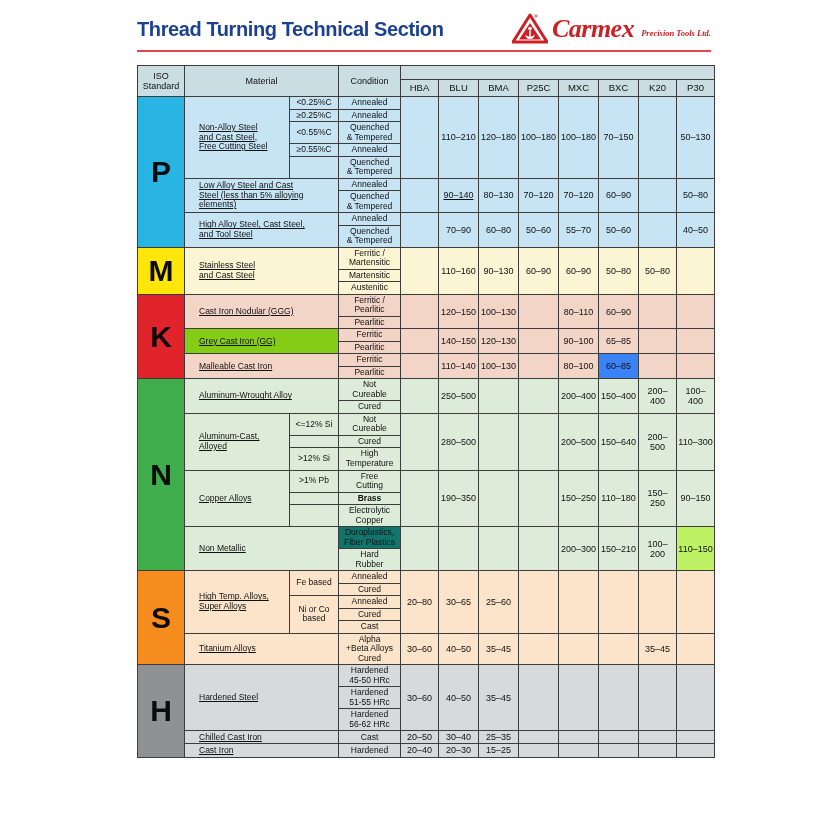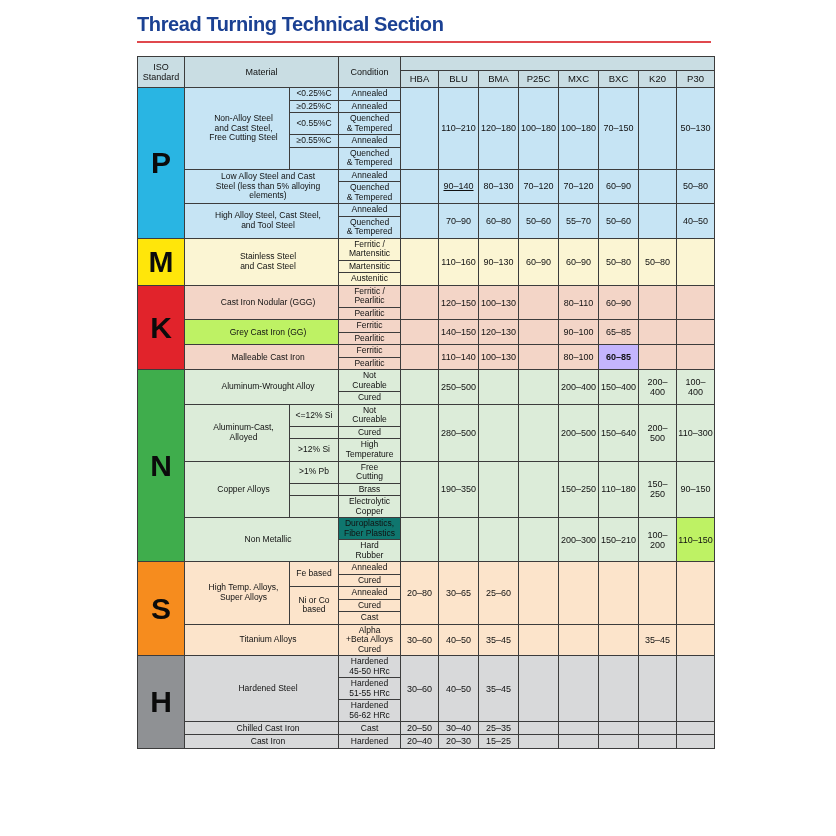--- a/index.html
+++ b/index.html
@@ -19,31 +19,43 @@
   .subtitle{margin-top:39px;font-size:19.5px;font-weight:bold;font-style:italic;
             color:var(--brand-blue,#1b4193);letter-spacing:-0.4px;}
 
   table{border-collapse:collapse;table-layout:fixed;width:574px;margin-top:13px;}
   td{border:1px solid var(--table-border,#3c3c3c);text-align:center;vertical-align:middle;
      padding:1px 1px;font-size:8.5px;line-height:1.12;white-space:pre-line;overflow:hidden;}
   td.hdr{background:var(--header-bg,#c9dde3);font-size:9px;}
   td.strip{height:11px;}
   td.grade{height:14px;font-size:9.5px;}
   td.iso{font-size:30px;font-weight:bold;color:#0b0b0b;}
-  td.mat{text-align:center;padding-left:14px;}
+  td.mat{text-align:left;padding-left:14px;text-decoration:underline;}
   td.val{font-size:9px;}
 </style>
 </head>
 <body>
 
 <div class="sheet">
   <div class="content">
 
     <div class="page-header">
       <div class="page-title">Thread Turning Technical Section</div>
+      <div class="brand">
+        <svg width="36" height="32" viewBox="0 0 36 32">
+          <path d="M18 2 L35 29 L1 29 Z" fill="none" stroke="#cc2027" stroke-width="3" stroke-linejoin="round"></path>
+          <path d="M18 10 L29 26.5 L7 26.5 Z" fill="#cc2027"></path>
+          <circle cx="18" cy="15.5" r="1.8" fill="#ffffff"></circle>
+          <rect x="17.2" y="17.5" width="1.6" height="6.5" fill="#ffffff"></rect>
+          <path d="M13 21.5 q5 4.5 10 0 l-1.6 3.4 q-3.4 2 -6.8 0 z" fill="#ffffff"></path>
+          <circle cx="24" cy="3" r="1.2" fill="none" stroke="#cc2027" stroke-width="0.7"></circle>
+        </svg>
+        <span class="brand-name">Carmex</span>
+        <span class="brand-tagline">Precision Tools Ltd.</span>
+      </div>
     </div>
 
 
     <table>
       <colgroup>
         <col style="width:47px">
           <col style="width:105px">
           <col style="width:49px">
           <col style="width:62px">
         <col style="width:38px">
@@ -176,21 +188,21 @@
             <td rowspan="2" class="val" style="background: rgb(243, 213, 199);"></td>
             <td rowspan="2" class="val" style="background: rgb(243, 213, 199);">80–110</td>
             <td rowspan="2" class="val" style="background: rgb(243, 213, 199);">60–90</td>
             <td rowspan="2" class="val" style="background: rgb(243, 213, 199);"></td>
             <td rowspan="2" class="val" style="background: rgb(243, 213, 199);"></td>
           </tr>
           <tr>
             <td class="cond" style="background: rgb(243, 213, 199);">Pearlitic</td>
           </tr>
           <tr>
-            <td rowspan="2" colspan="2" class="mat" style="background: #bef264;">Grey Cast Iron (GG)</td>
+            <td rowspan="2" colspan="2" class="mat" style="background: #84cc16;">Grey Cast Iron (GG)</td>
             <td class="cond" style="background: rgb(243, 213, 199);">Ferritic</td>
             <td rowspan="2" class="val" style="background: rgb(243, 213, 199);"></td>
             <td rowspan="2" class="val" style="background: rgb(243, 213, 199);">140–150</td>
             <td rowspan="2" class="val" style="background: rgb(243, 213, 199);">120–130</td>
             <td rowspan="2" class="val" style="background: rgb(243, 213, 199);"></td>
             <td rowspan="2" class="val" style="background: rgb(243, 213, 199);">90–100</td>
             <td rowspan="2" class="val" style="background: rgb(243, 213, 199);">65–85</td>
             <td rowspan="2" class="val" style="background: rgb(243, 213, 199);"></td>
             <td rowspan="2" class="val" style="background: rgb(243, 213, 199);"></td>
           </tr>
@@ -198,21 +210,21 @@
             <td class="cond" style="background: rgb(243, 213, 199);">Pearlitic</td>
           </tr>
           <tr>
             <td rowspan="2" colspan="2" class="mat" style="background: rgb(243, 213, 199);">Malleable Cast Iron</td>
             <td class="cond" style="background: rgb(243, 213, 199);">Ferritic</td>
             <td rowspan="2" class="val" style="background: rgb(243, 213, 199);"></td>
             <td rowspan="2" class="val" style="background: rgb(243, 213, 199);">110–140</td>
             <td rowspan="2" class="val" style="background: rgb(243, 213, 199);">100–130</td>
             <td rowspan="2" class="val" style="background: rgb(243, 213, 199);"></td>
             <td rowspan="2" class="val" style="background: rgb(243, 213, 199);">80–100</td>
-            <td rowspan="2" class="val" style="background: #c4b5fd; font-weight: bold;">60–85</td>
+            <td rowspan="2" class="val" style="background: #3b82f6;">60–85</td>
             <td rowspan="2" class="val" style="background: rgb(243, 213, 199);"></td>
             <td rowspan="2" class="val" style="background: rgb(243, 213, 199);"></td>
           </tr>
           <tr>
             <td class="cond" style="background: rgb(243, 213, 199);">Pearlitic</td>
           </tr>
           <tr>
             <td rowspan="10" class="iso" style="background: rgb(63, 173, 76);">N</td>
             <td rowspan="2" colspan="2" class="mat" style="background: rgb(220, 236, 217);">Aluminum-Wrought Alloy</td>
             <td class="cond" style="background: rgb(220, 236, 217);">Not
@@ -262,21 +274,21 @@
             <td rowspan="3" class="val" style="background: rgb(220, 236, 217);">190–350</td>
             <td rowspan="3" class="val" style="background: rgb(220, 236, 217);"></td>
             <td rowspan="3" class="val" style="background: rgb(220, 236, 217);"></td>
             <td rowspan="3" class="val" style="background: rgb(220, 236, 217);">150–250</td>
             <td rowspan="3" class="val" style="background: rgb(220, 236, 217);">110–180</td>
             <td rowspan="3" class="val" style="background: rgb(220, 236, 217);">150–250</td>
             <td rowspan="3" class="val" style="background: rgb(220, 236, 217);">90–150</td>
           </tr>
           <tr>
             <td class="sub" style="background: rgb(220, 236, 217);"></td>
-            <td class="cond" style="background: rgb(220, 236, 217);">Brass</td>
+            <td class="cond" style="background: rgb(220, 236, 217); font-weight: bold;">Brass</td>
           </tr>
           <tr>
             <td class="sub" style="background: rgb(220, 236, 217);"></td>
             <td class="cond" style="background: rgb(220, 236, 217);">Electrolytic
 Copper</td>
           </tr>
           <tr>
             <td rowspan="2" colspan="2" class="mat" style="background: rgb(220, 236, 217);">Non Metallic</td>
             <td class="cond" style="background: #0f766e;">Duroplastics,
 Fiber Plastics</td>

